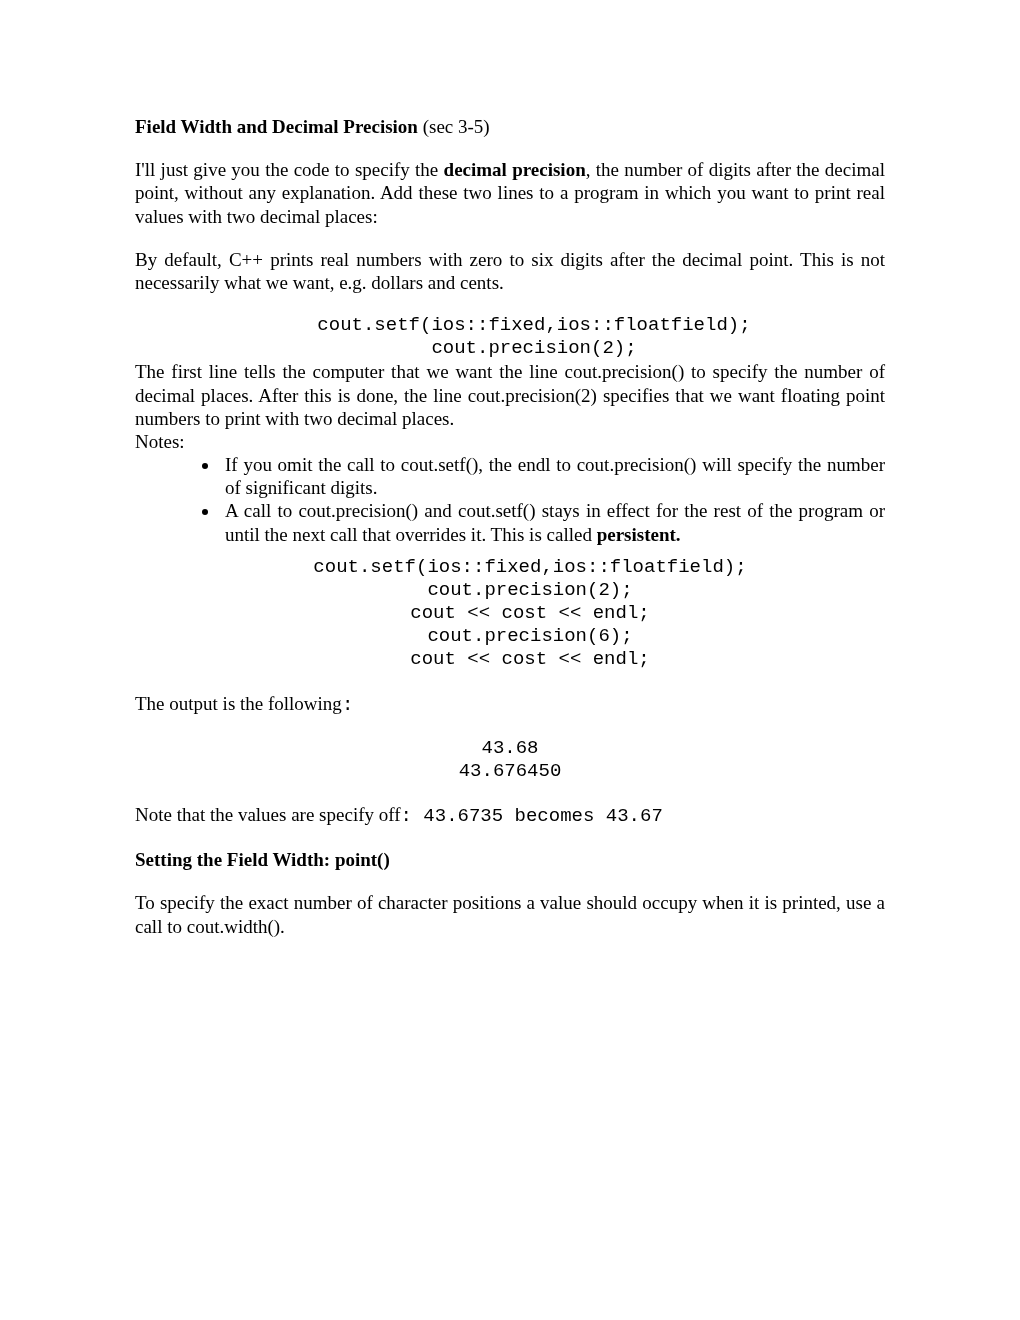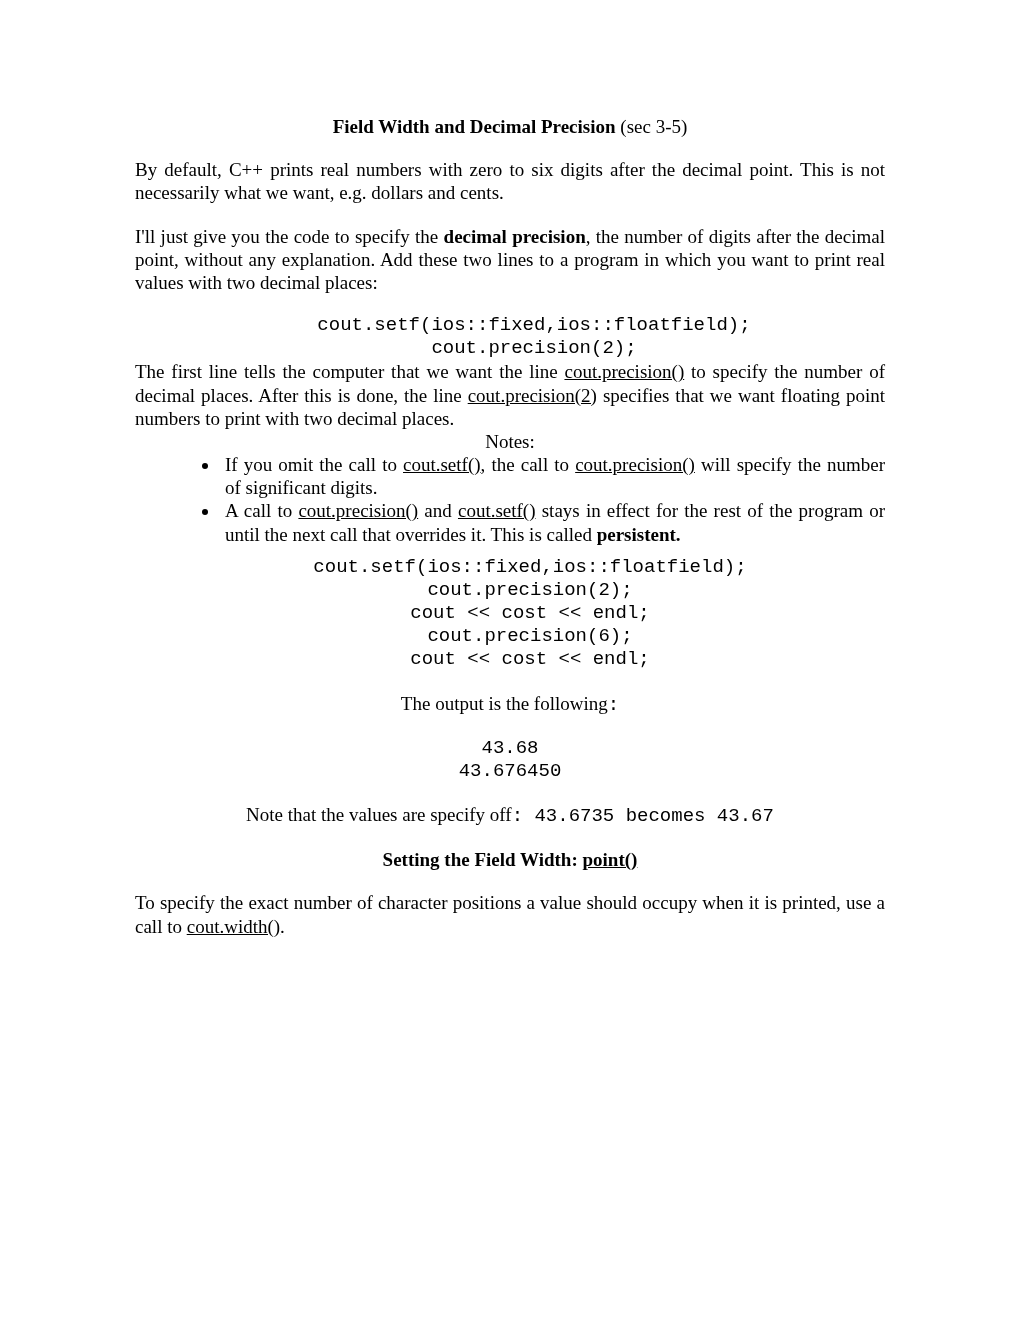--- a/index.html
+++ b/index.html
@@ -15,69 +15,69 @@
   }
   .page {
     padding: 115px 135px 0 135px;
     text-align: justify;
     line-height: 1.22;
   }
   .mono {
     font-family: "Courier New", Courier, monospace;
   }
   .bold { font-weight: bold; }
-  .u { text-decoration: underline; }
+  .u { }
   .para { margin: 0 0 20px 0; }
   .para-tight { margin: 0; }
   .code-block {
     font-family: "Courier New", Courier, monospace;
     white-space: pre;
     text-align: center;
     margin: 0;
   }
   .indent1 { padding-left: 48px; }
   .indent2 { padding-left: 40px; }
   ul.notes {
     margin: 0 0 10px 0;
     padding-left: 85px;
     text-align: justify;
   }
   ul.notes li {
     padding-left: 5px;
     margin-bottom: 0;
   }
-  .left { text-align: center; }
+  .left { text-align: left; }
 </style>
 </head>
 <body>
 
 <div class="page">
 
   <p class="para left">
     <span class="bold">Field Width and Decimal Precision</span><span> (sec 3-5)</span>
   </p>
 
-  <p class="para">By default, C++ prints real numbers with zero to six digits after the decimal point.  This is not necessarily what we want, e.g. dollars and cents.</p>
-
   <p class="para">
     <span>I'll just give you the code to specify the </span><span class="bold">decimal precision</span><span>, the number of digits after the decimal point, without any explanation.  Add these two lines to a program in which you want to print real values with two decimal places:</span>
   </p>
+
+  <p class="para">By default, C++ prints real numbers with zero to six digits after the decimal point.  This is not necessarily what we want, e.g. dollars and cents.</p>
 
   <div class="code-block indent1">cout.setf(ios::fixed,ios::floatfield);
 cout.precision(2);</div>
 
   <p class="para-tight">
     <span>The first line tells the computer that we want the line </span><span class="u">cout.precision()</span><span> to specify the number of decimal places. After this is done, the line </span><span class="u">cout.precision(2)</span><span> specifies that we want floating point numbers to print with two decimal places.</span>
   </p>
 
   <p class="para-tight left">Notes:</p>
 
   <ul class="notes">
     <li>
-      <span>If you omit the call to </span><span class="u">cout.setf()</span><span>, the call to </span><span class="u">cout.precision()</span><span> will specify the number of significant digits.</span>
+      <span>If you omit the call to </span><span class="u">cout.setf()</span><span>, the endl to </span><span class="u">cout.precision()</span><span> will specify the number of significant digits.</span>
     </li>
     <li>
       <span>A call to </span><span class="u">cout.precision()</span><span> and </span><span class="u">cout.setf()</span><span> stays in effect for the rest of the program or until the next call that overrides it. This is called </span><span class="bold">persistent.</span>
     </li>
   </ul>
 
 
 
   <div class="code-block indent2" style="margin-bottom:20px;">cout.setf(ios::fixed,ios::floatfield);
 cout.precision(2);

